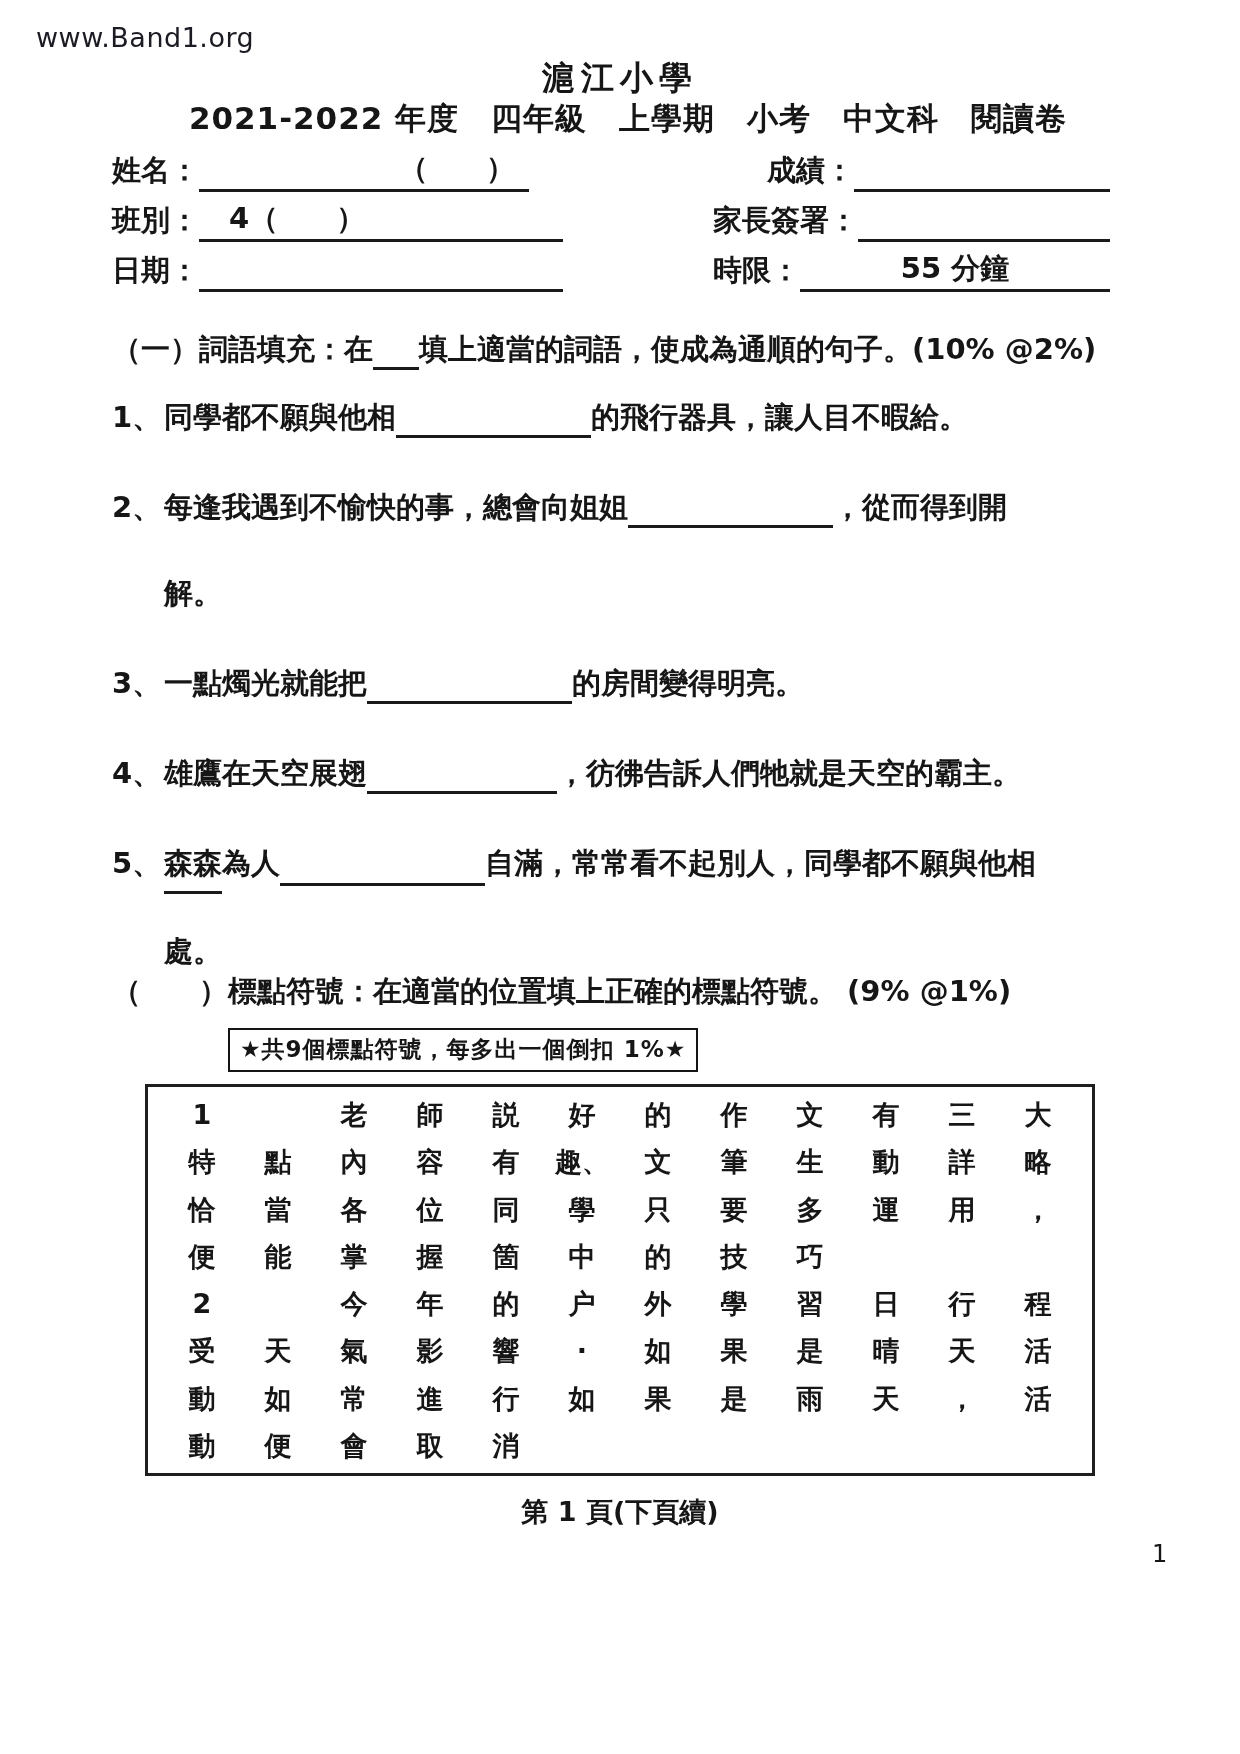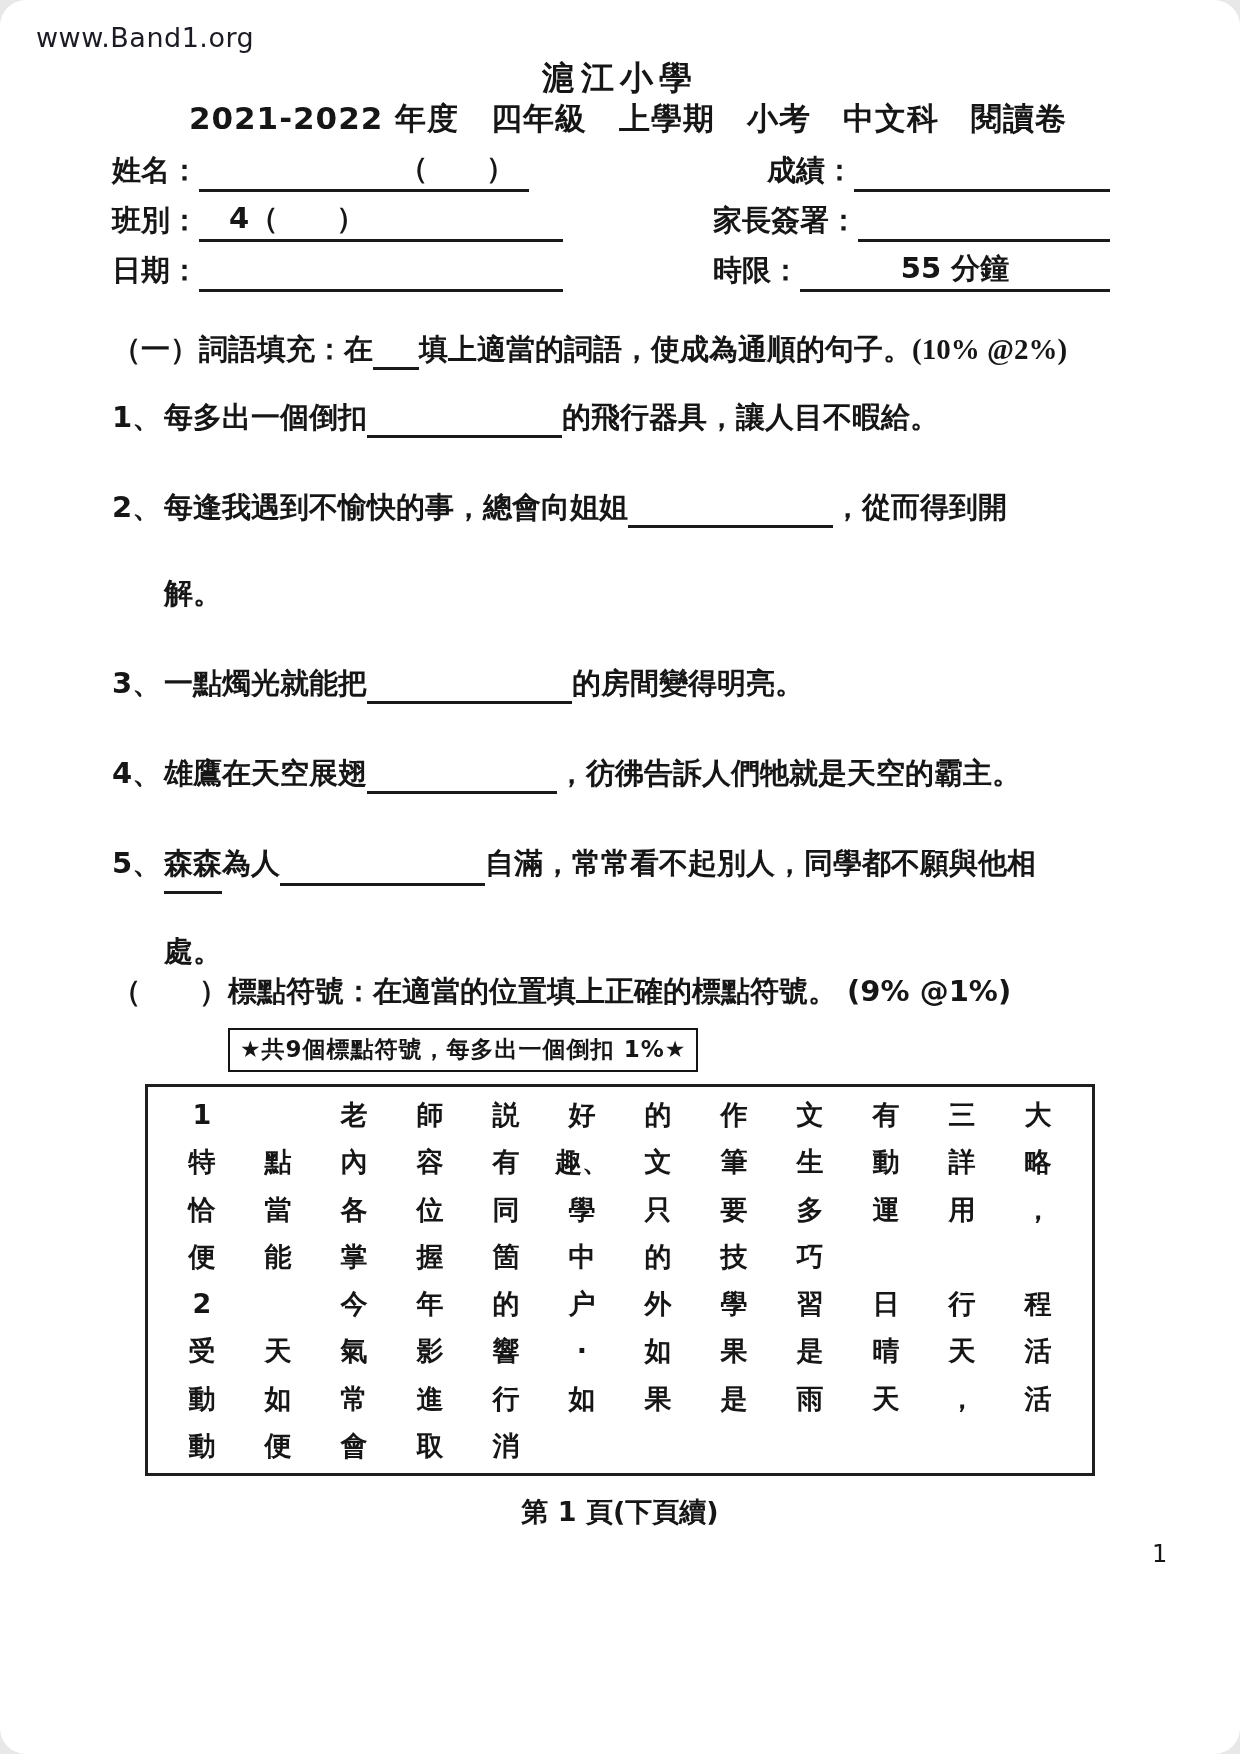--- a/index.html
+++ b/index.html
@@ -1,21 +1,20 @@
 <!DOCTYPE html>
 <html><head>
 <meta charset="utf-8">
 <style>
   * { margin:0; padding:0; box-sizing:border-box; }
   html, body { background:#e8e8e8; }
   .page {
     position:relative; width:1240px; height:1754px; margin:0 auto;
     background:#ffffff; color:#161616; overflow:hidden;
     font-family:"DejaVu Sans","Liberation Sans",sans-serif;
-    border-radius:26px;
   }
   .cjk { font-weight:600; }
   .watermark {
     position:absolute; left:36px; top:22px;
     font-size:27px; font-weight:400; color:#1b1b24; letter-spacing:0.5px;
   }
   .school {
     position:absolute; top:56px; left:0; width:1240px; text-align:center;
     font-size:33px; letter-spacing:6px;
   }
@@ -32,21 +31,21 @@
     display:inline-flex; align-items:flex-end;
     border-bottom:3px solid #1a1a1a; height:44px; font-size:29px;
   }
   .ul.name-line  { width:330px; justify-content:flex-end; padding-right:14px; }
   .ul.class-line { width:364px; justify-content:flex-start; padding-left:30px; }
   .ul.date-line  { width:364px; }
   .ul.score-line { width:256px; }
   .ul.sign-line  { width:252px; }
   .ul.time-line  { width:310px; justify-content:center; }
 
-  .s1-heading { position:absolute; top:330px; left:112px; font-size:29px; white-space:nowrap;font-family:Liberation Serif, serif; }
+  .s1-heading { position:absolute; top:330px; left:112px; font-size:29px; white-space:nowrap; }
   .questions  { position:absolute; top:396px; left:112px; width:1020px; }
   .question   { margin-bottom:48px; font-size:29px; line-height:42px; white-space:nowrap; }
   .qnum  { display:inline-block; width:52px; }
   .cont  { margin-top:44px; padding-left:52px; }
   .blank {
     display:inline-block; height:32px; vertical-align:bottom;
     border-bottom:3px solid #1a1a1a;
   }
   .uline { border-bottom:3px solid #1a1a1a; padding-bottom:11px; }
 
@@ -112,21 +111,21 @@
         <span class="ul time-line">
           <span>55 分鐘</span>
         </span>
       </div>
     </div>
   </div>
 
   <div class="s1-heading cjk" id="s1-heading"><span>（一）詞語填充：在</span><span class="blank" style="width: 46px;"></span><span>填上適當的詞語，使成為通順的句子。(10% @2%)</span></div>
 
   <div class="questions cjk" id="questions">
-      <div class="question"><span class="qnum">1、</span><span>每多出一個倒扣</span><span class="blank" style="width: 195px;"></span><span>的飛行器具，讓人目不暇給。</span></div>
+      <div class="question"><span class="qnum">1、</span><span>同學都不願與他相</span><span class="blank" style="width: 195px;"></span><span>的飛行器具，讓人目不暇給。</span></div>
       <div class="question"><span class="qnum">2、</span><span>每逢我遇到不愉快的事，總會向姐姐</span><span class="blank" style="width: 205px;"></span><span>，從而得到開</span><div class="cont">解。</div></div>
       <div class="question"><span class="qnum">3、</span><span>一點燭光就能把</span><span class="blank" style="width: 205px;"></span><span>的房間變得明亮。</span></div>
       <div class="question"><span class="qnum">4、</span><span>雄鷹在天空展翅</span><span class="blank" style="width: 190px;"></span><span>，彷彿告訴人們牠就是天空的霸主。</span></div>
       <div class="question"><span class="qnum">5、</span><span class="uline">森森</span><span>為人</span><span class="blank" style="width: 205px;"></span><span>自滿，常常看不起別人，同學都不願與他相</span><div class="cont">處。</div></div>
     </div>
 
   <div class="s2-heading cjk">（　　）標點符號：在適當的位置填上正確的標點符號。 (9% @1%)</div>
 
   <div class="star-note cjk">★共9個標點符號，每多出一個倒扣 1%★</div>
 

